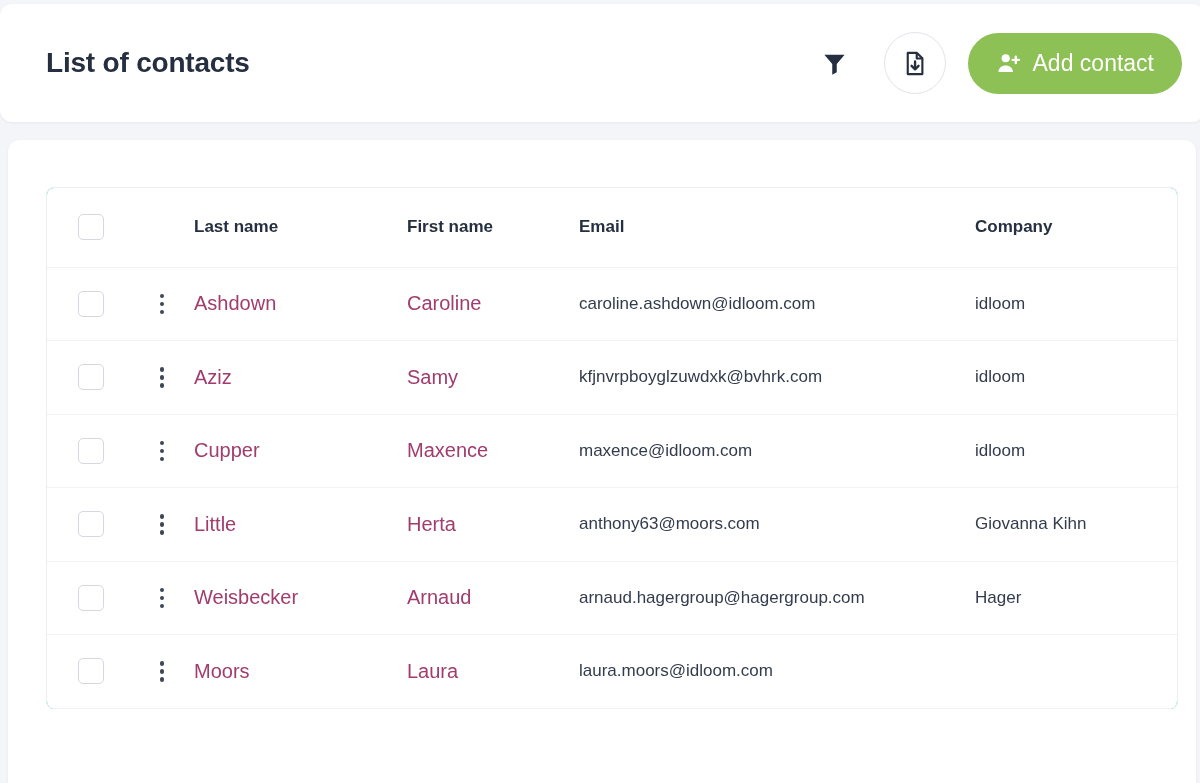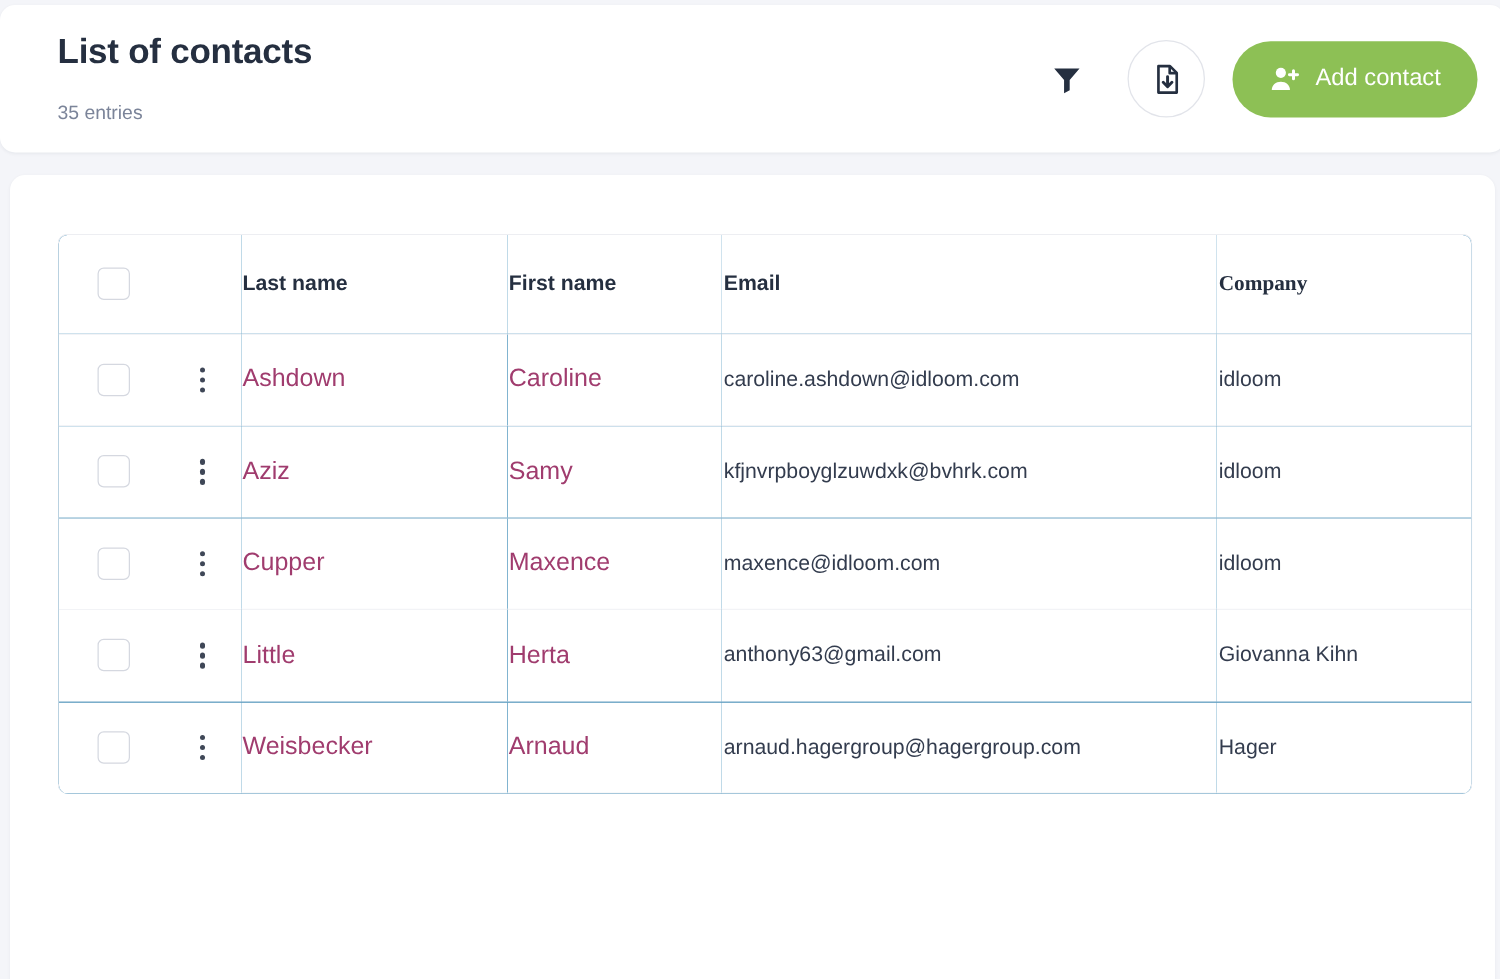--- a/index.html
+++ b/index.html
@@ -98,21 +98,21 @@
     justify-content: center;
     gap: 12px;
     padding: 0 28px;
     cursor: pointer;
     color: #ffffff;
     font-size: 18.5px;
     font-family: "Liberation Sans", sans-serif;
     white-space: nowrap;
   }
 
-  .add-contact-label { color: #ffffff; font-size: 19px; }
+  .add-contact-label { color: #ffffff; font-size: 23px; }
 
   
   .table-card {
     position: absolute;
     left: 8px;
     top: 140px;
     width: 1188px;
     height: 680px;
     background: #ffffff;
     border-radius: 12px;
@@ -122,21 +122,21 @@
 
   .table-wrap {
     position: absolute;
     left: 38px;
     top: 47px;
     width: 1132px;
     border: 1px solid #edeef2;
     border-radius: 8px;
     border-bottom: none;
     overflow: hidden;
-    background: #0369a1;
+    background: #14b8a6;
   }
 
   table { border-collapse: collapse; width: 100%; table-layout: fixed; }
 
   col.c-check { width: 146px; }
   col.c-last  { width: 213px; }
   col.c-first { width: 171px; }
   col.c-email { width: 396px; }
   col.c-comp  { width: 206px; }
 
@@ -209,32 +209,31 @@
   }
 
   .cell-last  { padding-left: 1px; }
   .cell-first { padding-left: 1px; }
   .cell-email { padding-left: 2px; color: #333c4e; }
   .cell-comp  { padding-left: 2px; color: #333c4e; }
 
   th.th-last  { padding-left: 1px; }
   th.th-first { padding-left: 1px; }
   th.th-email { padding-left: 2px; }
-  th.th-comp  { padding-left: 2px; font-family: Liberation Serif, serif; }
+  th.th-comp  { padding-left: 2px; }
 
   .icon-svg { display: block; }
 </style>
 </head>
 <body>
 
 <div class="header-card">
 
   <div class="header-titles">
     <div class="page-title">List of contacts</div>
-    <div class="entries-count">35 entries</div>
   </div>
 
   <div class="header-actions">
 
     <button class="filter-btn">
       <span>
         <svg class="icon-svg" width="27" height="27" viewBox="0 0 24 24" aria-hidden="true">
           <path d="M3 4.2h18L14 12.4v7.4l-4 2.1v-9.5z" fill="#252f40"></path>
         </svg>
       </span>
@@ -347,21 +346,21 @@
               <div class="checkbox"></div>
               <div class="dots-menu">
                   <span></span>
                   <span></span>
                   <span></span>
                 </div>
             </div>
           </td>
           <td class="cell-last"><span class="name-link">Little</span></td>
           <td class="cell-first"><span class="name-link">Herta</span></td>
-          <td class="cell-email">anthony63@gmail.com</td>
+          <td class="cell-email">anthony63@moors.com</td>
           <td class="cell-comp">Giovanna Kihn</td>
         </tr>
 
 
         <tr>
           <td class="cell-check">
             <div class="cell-check-inner">
               <div class="checkbox"></div>
               <div class="dots-menu">
                   <span></span>
@@ -369,17 +368,33 @@
                   <span></span>
                 </div>
             </div>
           </td>
           <td class="cell-last"><span class="name-link">Weisbecker</span></td>
           <td class="cell-first"><span class="name-link">Arnaud</span></td>
           <td class="cell-email">arnaud.hagergroup@hagergroup.com</td>
           <td class="cell-comp">Hager</td>
         </tr>
 
+        <tr>
+          <td class="cell-check">
+            <div class="cell-check-inner">
+              <div class="checkbox"></div>
+              <div class="dots-menu">
+                  <span></span>
+                  <span></span>
+                  <span></span>
+                </div>
+            </div>
+          </td>
+          <td class="cell-last"><span class="name-link">Moors</span></td>
+          <td class="cell-first"><span class="name-link">Laura</span></td>
+          <td class="cell-email">laura.moors@idloom.com</td>
+          <td class="cell-comp"></td>
+        </tr>
 
       </tbody>
     </table>
   </div>
 </div>
 
 </body></html>

